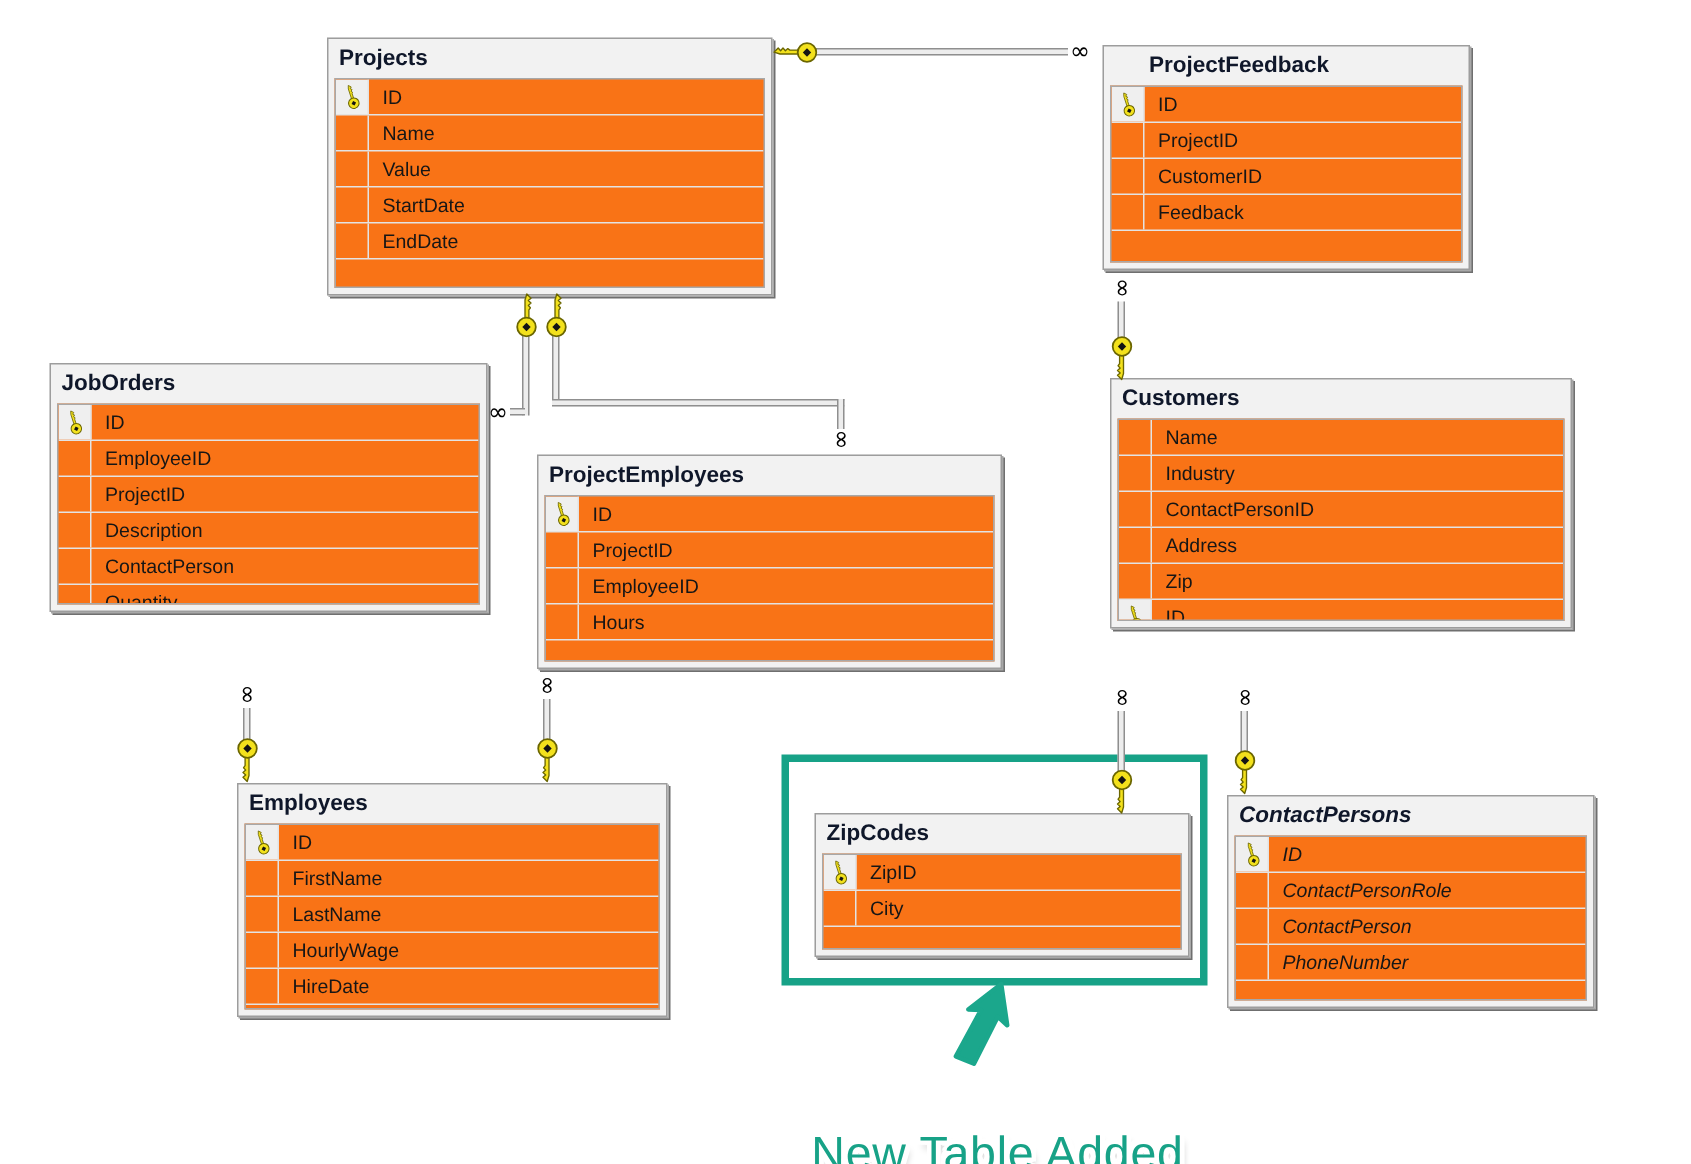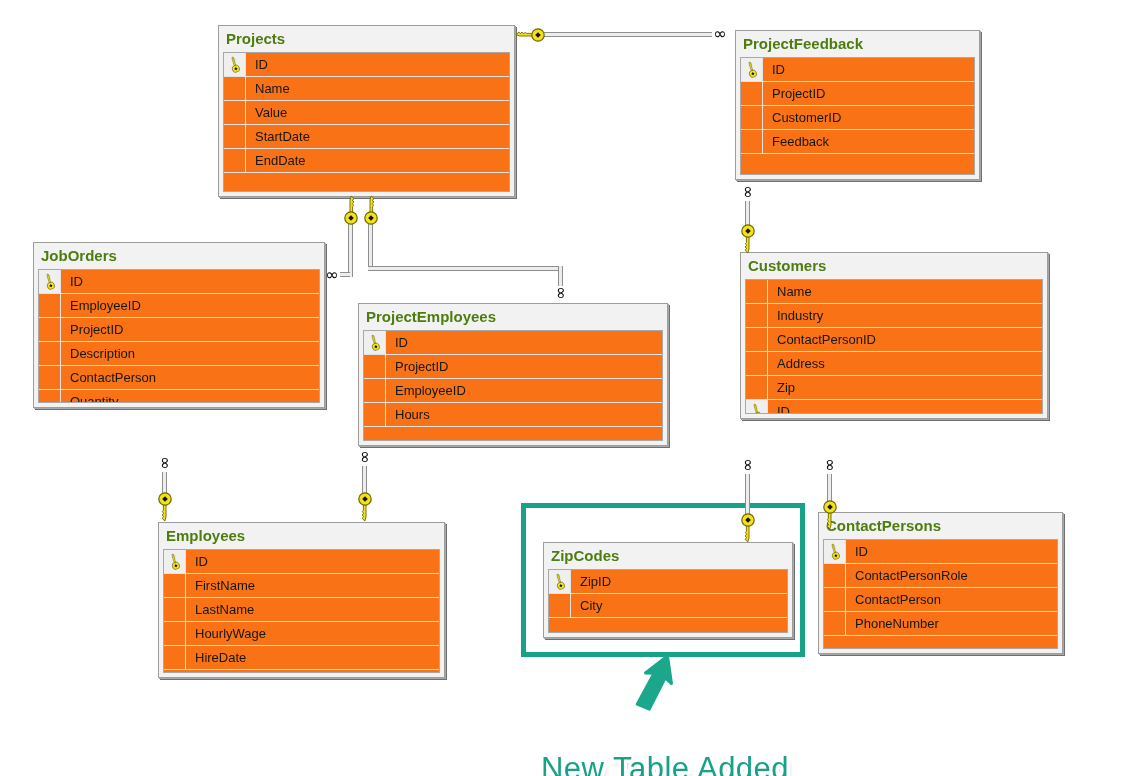--- a/index.html
+++ b/index.html
@@ -3,21 +3,21 @@
 <meta charset="utf-8">
 <style>
   html,body{margin:0;padding:0;background:#fff;}
   #canvas{position:relative;width:1127px;height:776px;background:#fff;overflow:hidden;
           font-family:"Liberation Sans",sans-serif;}
 
   
   .tbl{position:absolute;background:#f2f2f2;border:1px solid #9d9d9d;
        box-shadow:1px 1px 0 #a8a8a8,2px 2px 0 #6f6f6f;box-sizing:border-box;}
   .tbl-title{height:26px;line-height:26px;padding-left:7px;font-size:15px;font-weight:bold;
-             color:#4d7c0f;white-space:nowrap;overflow:hidden;}
+             color:#0f172a;white-space:nowrap;overflow:hidden;}
   .tbl-grid{position:absolute;left:4px;right:4px;top:26px;bottom:4px;background:#f97316;
             border:1px solid #a8a8a8;overflow:hidden;}
   .frow{height:23px;border-bottom:1px solid #e3e3e3;display:flex;align-items:stretch;}
   .gut{width:21px;border-right:1px solid #e3e3e3;display:flex;align-items:center;
        justify-content:center;flex:none;}
   .gut.pk{background:#efefef;}
   .fname{font-size:13px;color:#161616;line-height:23px;padding-left:9px;white-space:nowrap;}
 
   .pkkey{width:9px;height:17px;transform:rotate(-18deg);}
 
@@ -81,21 +81,21 @@
         <div class="gut"></div>
         <div class="fname">StartDate</div>
         </div>
       <div class="frow">
         <div class="gut"></div>
         <div class="fname">EndDate</div>
         </div>
     </div>
   </div>
 
-  <div class="tbl" style="left:735px;top:30px;width:245px;height:150px;">
+  <div class="tbl" style="left:735px;top:30px;width:245px;height:150px;padding-left:23px;">
     <div class="tbl-title">ProjectFeedback</div>
     <div class="tbl-grid">
       <div class="frow">
         <div class="gut pk">
             <svg class="pkkey">
               <use href="#keysym"></use>
             </svg>
           </div>
         <div class="fname">ID</div>
         </div>
@@ -253,21 +253,21 @@
           </div>
         <div class="fname">ZipID</div>
         </div>
       <div class="frow">
         <div class="gut"></div>
         <div class="fname">City</div>
         </div>
     </div>
   </div>
 
-  <div class="tbl" style="left:818px;top:512px;width:245px;height:142px;">
+  <div class="tbl" style="left:818px;top:530px;width:245px;height:142px;font-style:italic;">
     <div class="tbl-title">ContactPersons</div>
     <div class="tbl-grid">
       <div class="frow">
         <div class="gut pk">
             <svg class="pkkey">
               <use href="#keysym"></use>
             </svg>
           </div>
         <div class="fname">ID</div>
         </div>

